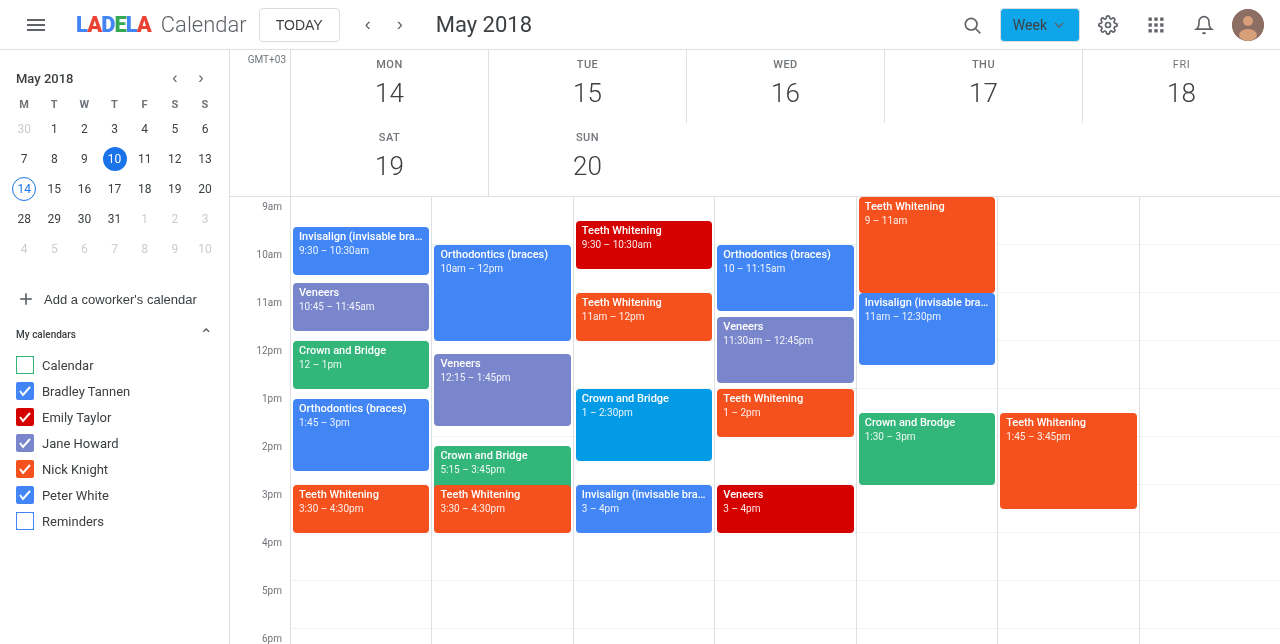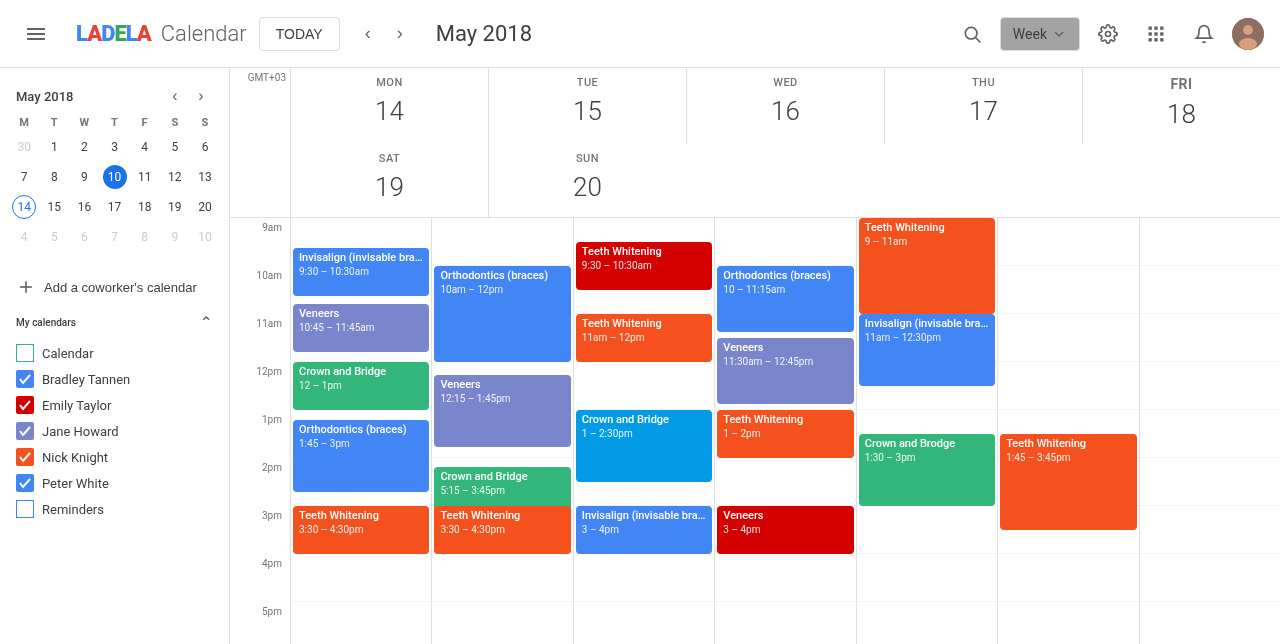--- a/index.html
+++ b/index.html
@@ -1,28 +1,28 @@
 <!DOCTYPE html>
 <html><head>
   <meta charset="utf-8">
   <style>
     * { box-sizing: border-box; margin: 0; padding: 0; }
     body { font-family: 'Google Sans', Roboto, Arial, sans-serif; font-size: 13px; color: #3c4043; background: #fff; display: flex; flex-direction: column; height: 644px; overflow: hidden; }
 
     
-    .header { display: flex; align-items: center; height: 68px; padding: 0 16px; border-bottom: 1px solid #e0e0e0; flex-shrink: 0; }
+    .header { display: flex; align-items: center; height: 50px; padding: 0 16px; border-bottom: 1px solid #e0e0e0; flex-shrink: 0; }
     .header-left { display: flex; align-items: center; gap: 12px; }
     .logo { display: flex; align-items: center; gap: 4px; margin-left: 8px; }
     .today-btn { border: 1px solid #dadce0; border-radius: 4px; padding: 8px 16px; font-size: 14px; cursor: pointer; background: #fff; color: #3c4043; font-weight: 500; }
     .nav-arrows { display: flex; gap: 0; }
     .nav-arrow { background: none; border: none; cursor: pointer; width: 32px; height: 32px; display: flex; align-items: center; justify-content: center; border-radius: 50%; color: #5f6368; font-size: 18px; }
     .current-month { font-size: 22px; font-weight: 400; color: #3c4043; margin-left: 8px; }
     .header-right { margin-left: auto; display: flex; align-items: center; gap: 8px; }
     .icon-btn { width: 40px; height: 40px; border-radius: 50%; display: flex; align-items: center; justify-content: center; cursor: pointer; border: none; background: none; color: #5f6368; font-size: 20px; }
-    .week-selector { border: 1px solid #dadce0; border-radius: 4px; padding: 8px 12px; font-size: 14px; cursor: pointer; background: #a3a3a3; display: flex; align-items: center; gap: 4px; }
+    .week-selector { border: 1px solid #dadce0; border-radius: 4px; padding: 8px 12px; font-size: 14px; cursor: pointer; background: #0ea5e9; display: flex; align-items: center; gap: 4px; }
     .avatar { width: 32px; height: 32px; border-radius: 50%; background: #8d6e63; display: flex; align-items: center; justify-content: center; color: white; font-size: 14px; cursor: pointer; overflow: hidden; }
 
     
     .main { display: flex; flex: 1; overflow: hidden; }
 
     
     .sidebar { width: 230px; flex-shrink: 0; padding: 12px 8px; overflow-y: auto; border-right: 1px solid #e0e0e0; }
     .mini-calendar { margin-bottom: 16px; }
     .mini-cal-header { display: flex; align-items: center; justify-content: space-between; padding: 4px 8px; }
     .mini-cal-title { font-size: 13px; font-weight: 500; color: #3c4043; }
@@ -178,20 +178,29 @@
             <tr>
               <td class="mini-cal-today-outline"><span>14</span></td>
               <td><span>15</span></td>
               <td><span>16</span></td>
               <td><span>17</span></td>
               <td><span>18</span></td>
               <td><span>19</span></td>
               <td><span>20</span></td>
             </tr>
             <tr>
+              <td><span>28</span></td>
+              <td><span>29</span></td>
+              <td><span>30</span></td>
+              <td><span>31</span></td>
+              <td class="mini-cal-other"><span>1</span></td>
+              <td class="mini-cal-other"><span>2</span></td>
+              <td class="mini-cal-other"><span>3</span></td>
+            </tr>
+            <tr>
               <td class="mini-cal-other"><span>4</span></td>
               <td class="mini-cal-other"><span>5</span></td>
               <td class="mini-cal-other"><span>6</span></td>
               <td class="mini-cal-other"><span>7</span></td>
               <td class="mini-cal-other"><span>8</span></td>
               <td class="mini-cal-other"><span>9</span></td>
               <td class="mini-cal-other"><span>10</span></td>
             </tr>
           </tbody>
       </table>
@@ -291,21 +300,21 @@
           </div>
           <div style="padding: 8px 4px; text-align: center; border-left: 1px solid rgb(224, 224, 224);">
             <div style="font-size: 11px; color: rgb(112, 117, 122); font-weight: 500; text-transform: uppercase; letter-spacing: 0.5px;">Wed</div>
             <div><span style="display: inline-flex; align-items: center; justify-content: center; width: 44px; height: 44px; border-radius: 50%; font-size: 26px; font-weight: 300; color: rgb(60, 64, 67); cursor: pointer;">16</span></div>
           </div>
           <div style="padding: 8px 4px; text-align: center; border-left: 1px solid rgb(224, 224, 224);">
             <div style="font-size: 11px; color: rgb(112, 117, 122); font-weight: 500; text-transform: uppercase; letter-spacing: 0.5px;">Thu</div>
             <div><span style="display: inline-flex; align-items: center; justify-content: center; width: 44px; height: 44px; border-radius: 50%; font-size: 26px; font-weight: 300; color: rgb(60, 64, 67); cursor: pointer;">17</span></div>
           </div>
           <div style="padding: 8px 4px; text-align: center; border-left: 1px solid rgb(224, 224, 224);">
-            <div style="font-size: 14px; color: rgb(112, 117, 122); font-weight: 700; text-transform: uppercase; letter-spacing: 0.5px;">Fri</div>
+            <div style="font-size: 11px; color: rgb(112, 117, 122); font-weight: 400; text-transform: uppercase; letter-spacing: 0.5px;">Fri</div>
             <div><span style="display: inline-flex; align-items: center; justify-content: center; width: 44px; height: 44px; border-radius: 50%; font-size: 26px; font-weight: 300; color: rgb(60, 64, 67); cursor: pointer;">18</span></div>
           </div>
           <div style="padding: 8px 4px; text-align: center; border-left: 1px solid rgb(224, 224, 224);">
             <div style="font-size: 11px; color: rgb(112, 117, 122); font-weight: 500; text-transform: uppercase; letter-spacing: 0.5px;">Sat</div>
             <div><span style="display: inline-flex; align-items: center; justify-content: center; width: 44px; height: 44px; border-radius: 50%; font-size: 26px; font-weight: 300; color: rgb(60, 64, 67); cursor: pointer;">19</span></div>
           </div>
           <div style="padding: 8px 4px; text-align: center; border-left: 1px solid rgb(224, 224, 224);">
             <div style="font-size: 11px; color: rgb(112, 117, 122); font-weight: 500; text-transform: uppercase; letter-spacing: 0.5px;">Sun</div>
             <div><span style="display: inline-flex; align-items: center; justify-content: center; width: 44px; height: 44px; border-radius: 50%; font-size: 26px; font-weight: 300; color: rgb(60, 64, 67); cursor: pointer;">20</span></div>
           </div>

